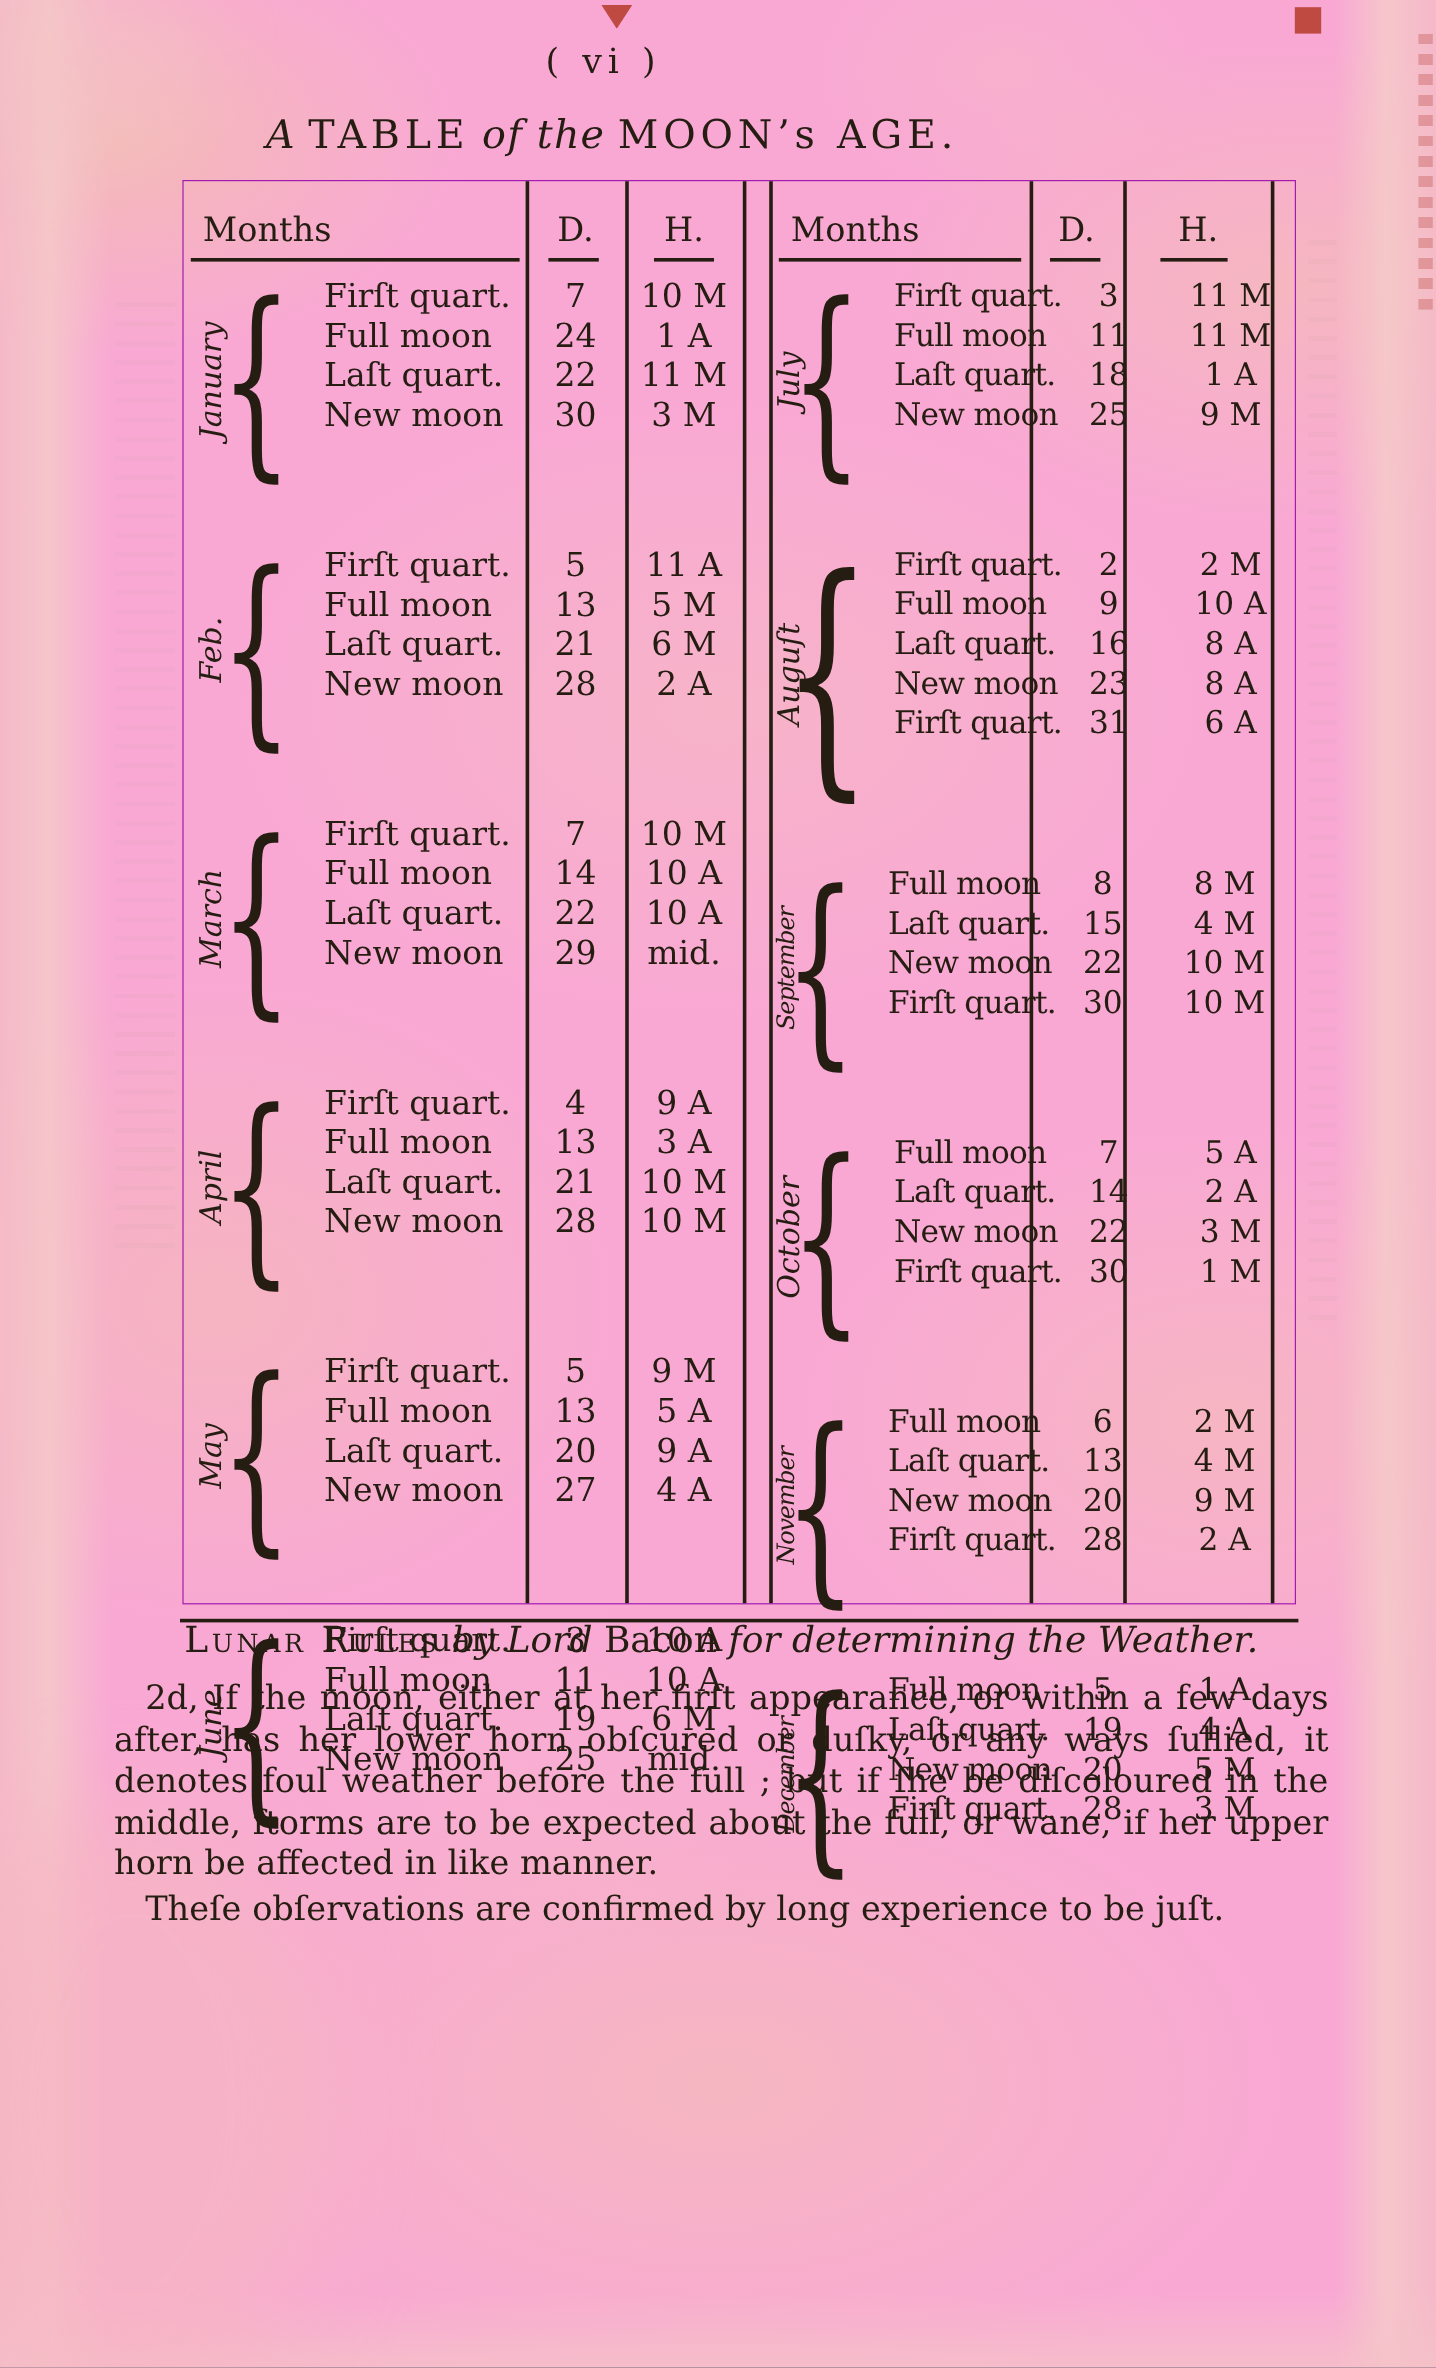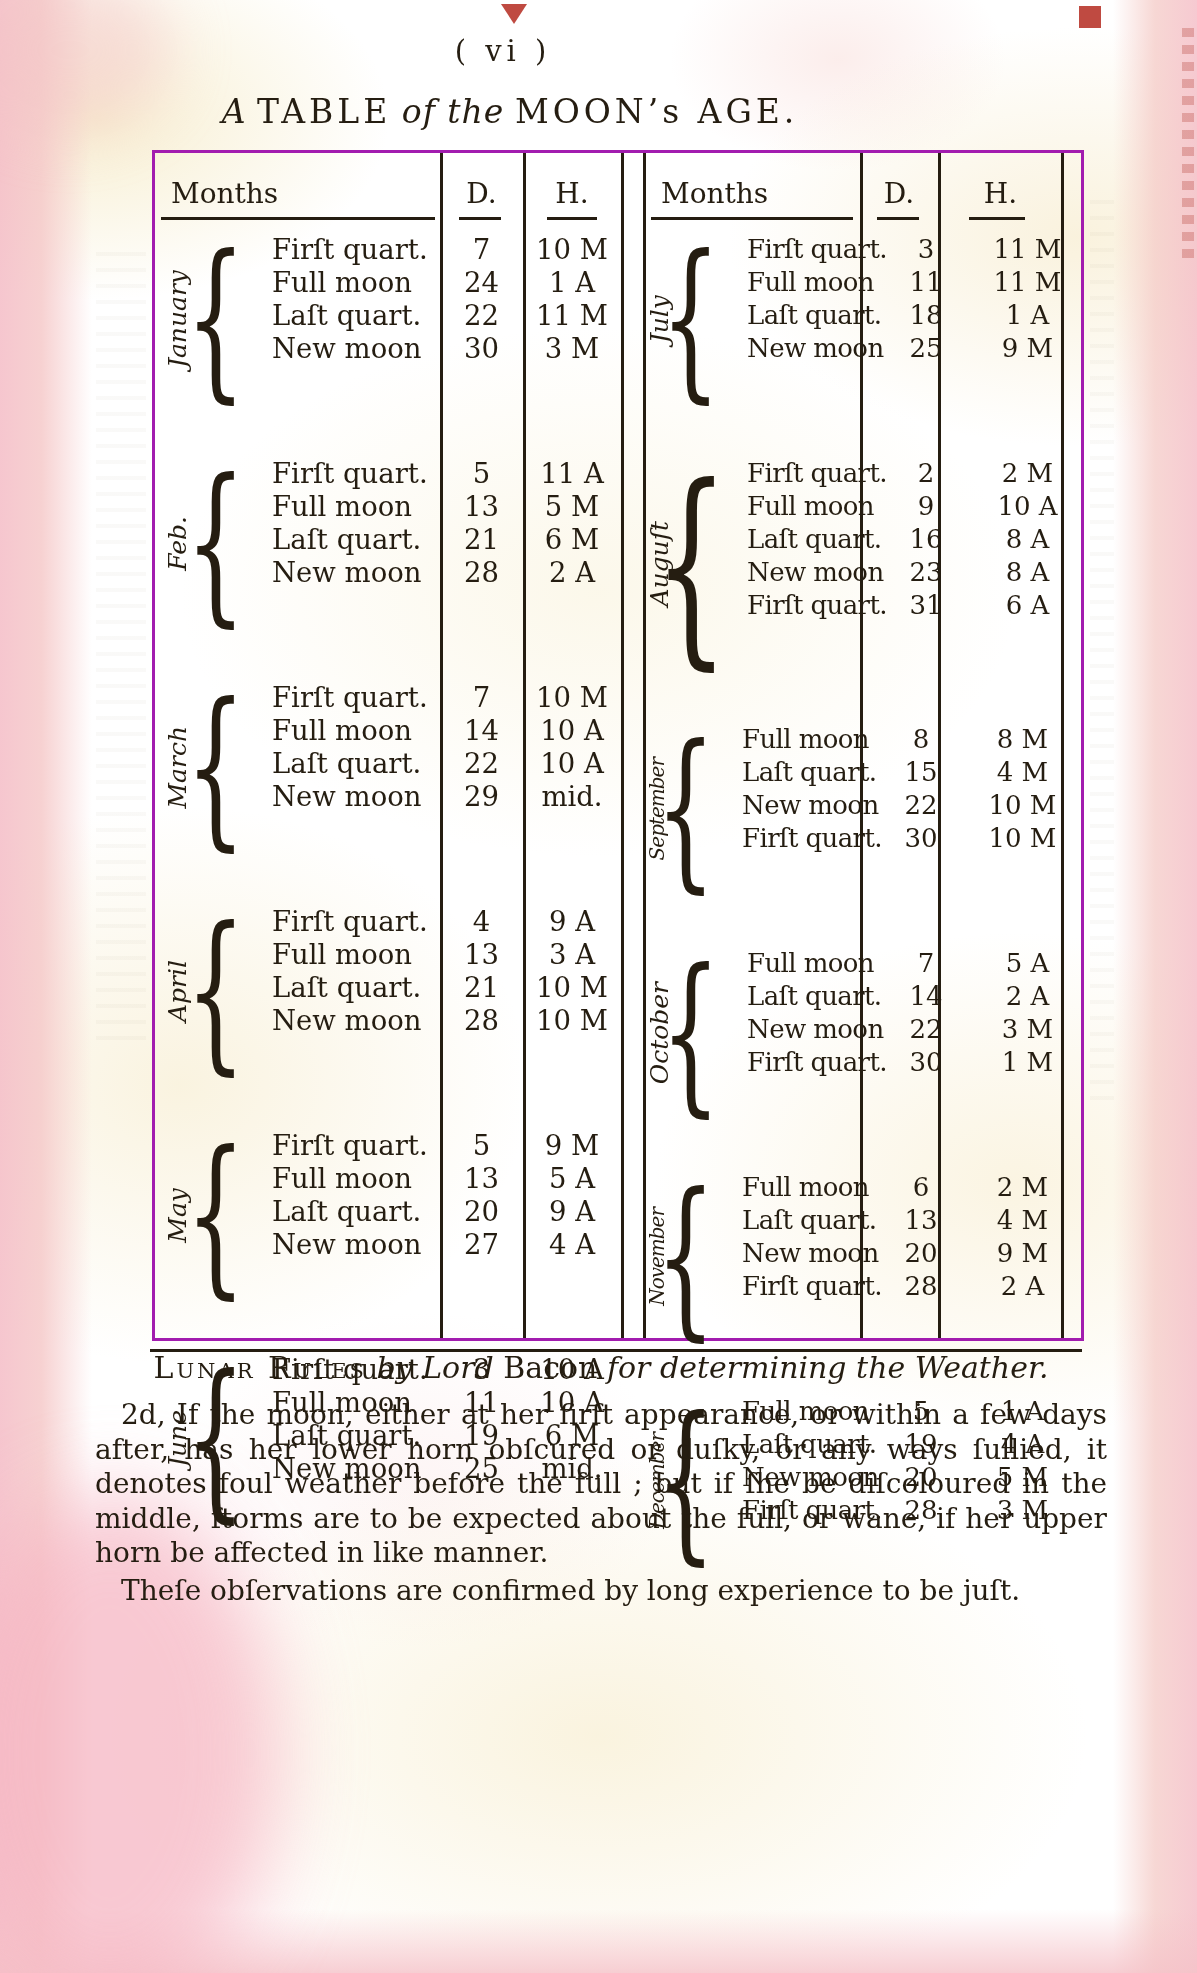--- a/index.html
+++ b/index.html
@@ -1,17 +1,17 @@
 <!DOCTYPE html>
 <html><head>
 <meta charset="utf-8">
 <style>
   html,body{margin:0;padding:0;background:#777;}
   .page{position:relative;width:1197px;height:1973px;overflow:hidden;
-        background:#ffffff;color:#251d11;
+        background:#f9a8d4;color:#251d11;
         font-family:"DejaVu Serif","Liberation Serif",serif;}
   
   .page::before{content:"";position:absolute;inset:0;pointer-events:none;background:
     radial-gradient(420px 260px at 8% 6%, rgba(236,214,140,.40), transparent 70%),
     radial-gradient(500px 300px at 90% 12%, rgba(238,214,150,.32), transparent 70%),
     radial-gradient(600px 380px at 50% 30%, rgba(240,222,160,.22), transparent 70%),
     radial-gradient(500px 400px at 15% 55%, rgba(236,212,142,.28), transparent 70%),
     radial-gradient(520px 360px at 85% 60%, rgba(240,216,150,.28), transparent 70%),
     radial-gradient(700px 400px at 50% 88%, rgba(238,216,148,.30), transparent 70%),
     radial-gradient(240px 160px at 70% 3%, rgba(244,196,190,.30), transparent 70%),
@@ -36,21 +36,21 @@
     repeating-linear-gradient(180deg, rgba(178,60,50,.55) 0 9px, transparent 9px 17px);}
 
   .folio{position:absolute;top:34px;left:152px;width:926px;text-align:center;
     transform:translateX(-112px);font-size:29px;letter-spacing:5px;}
   .title{position:absolute;top:92px;left:152px;width:926px;text-align:center;
     transform:translateX(-105px);font-size:33px;white-space:nowrap;}
   .t-caps{letter-spacing:4px;}
   .t-it{font-style:italic;letter-spacing:1px;}
 
   .moontable{position:absolute;left:152px;top:150px;width:926px;height:1185px;
-    border:3px solid #a21caf;}
+    border:1px solid #a21caf;}
   .vr{position:absolute;top:0;bottom:0;width:3px;background:#251d11;}
   .bottom-rule2{position:absolute;left:150px;top:1349px;width:932px;height:3px;background:#251d11;}
 
   .half{position:absolute;top:0;height:100%;}
   .half-left{left:0;width:466px;}
   .half-right{left:490px;width:418px;}
 
   .thead{position:relative;height:80px;font-size:28px;}
   .th-months{position:absolute;left:16px;top:24px;}
   .u{position:absolute;top:64px;height:3px;background:#251d11;}

